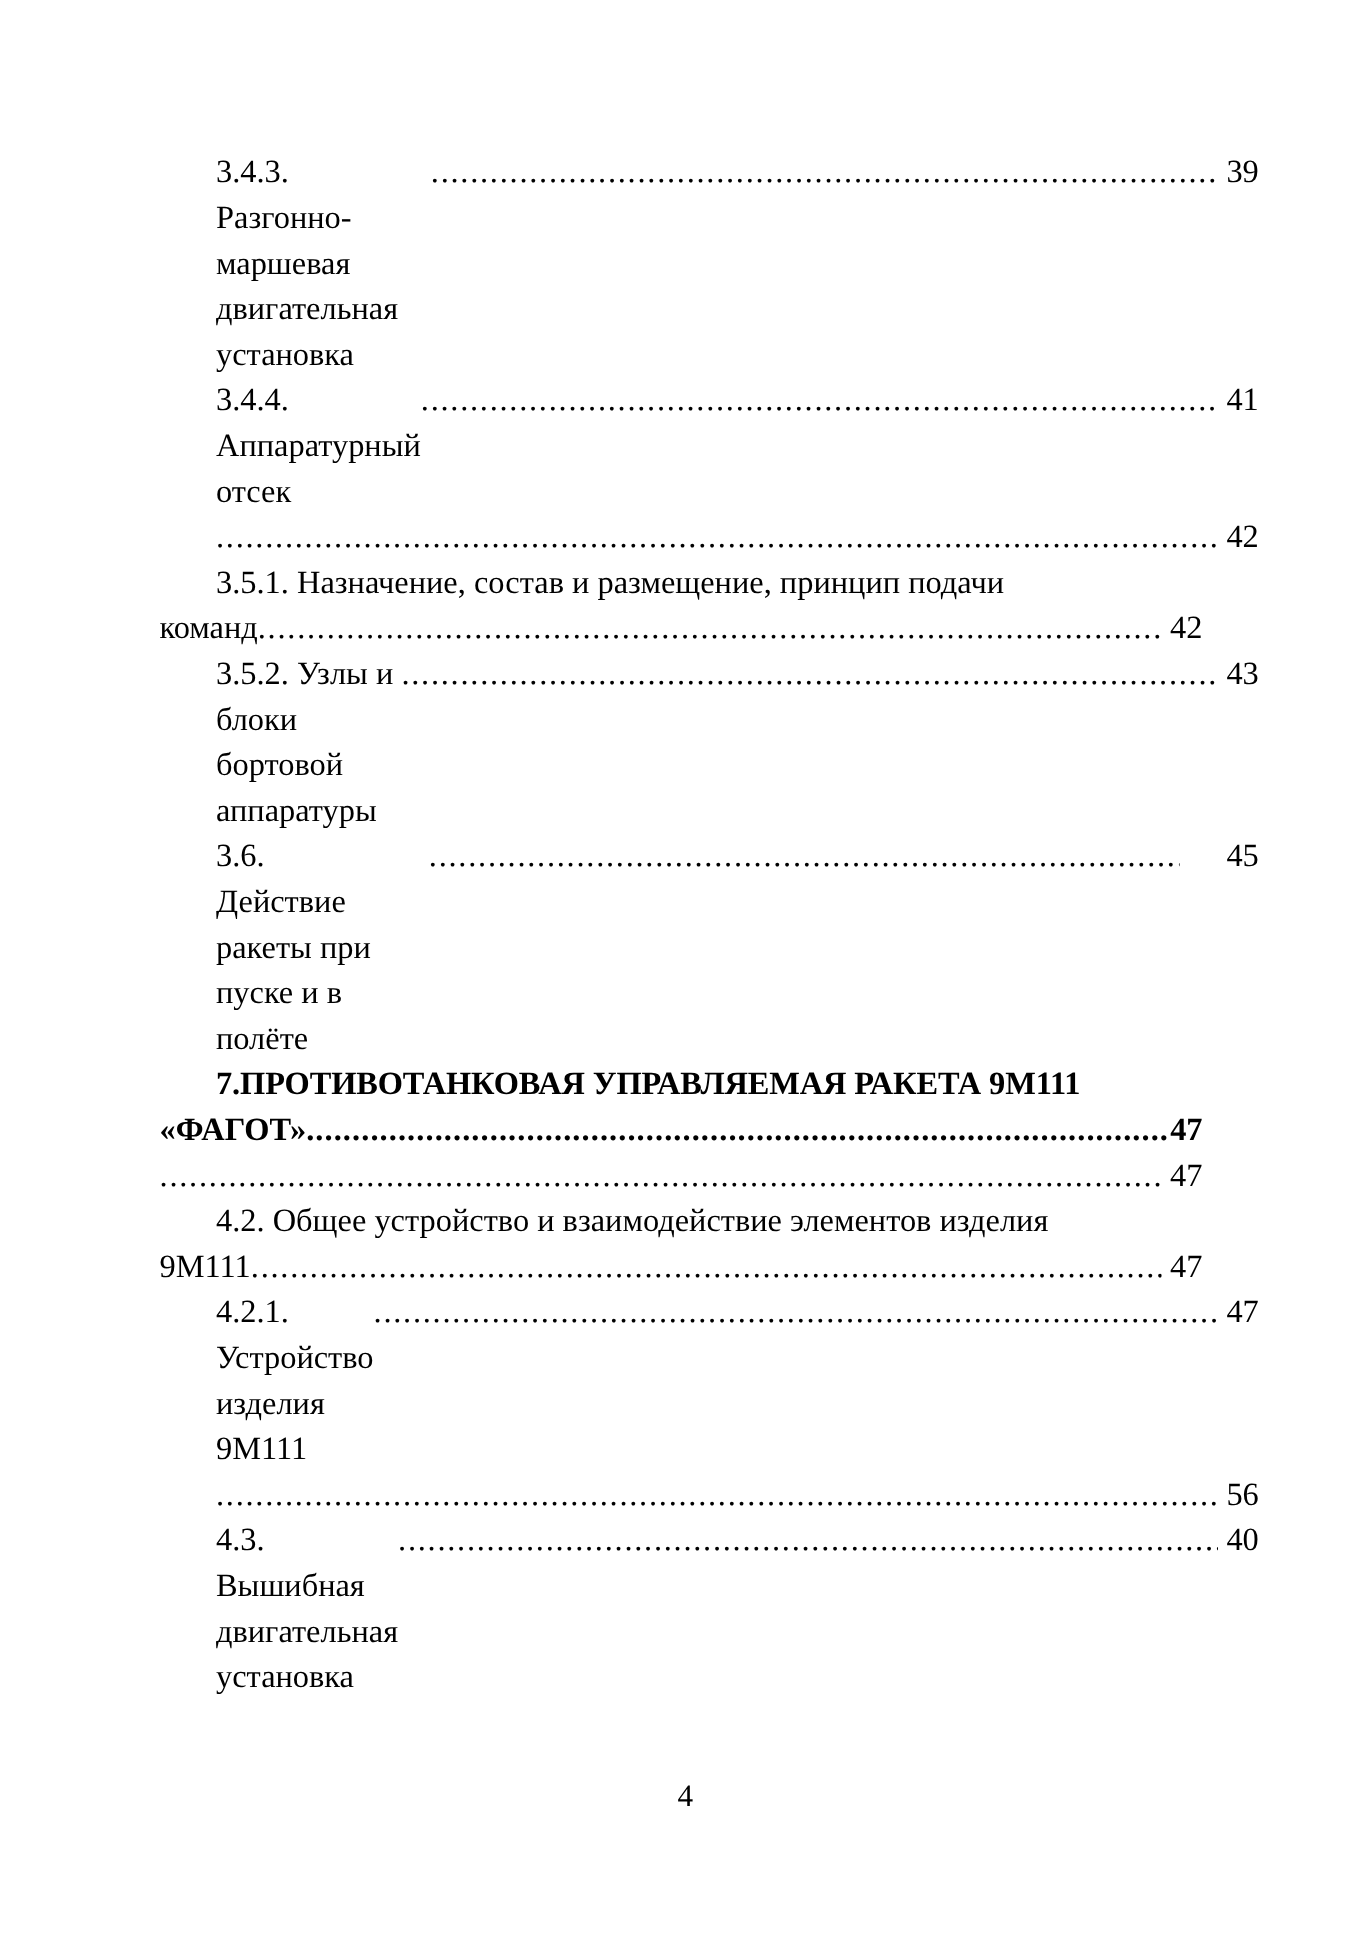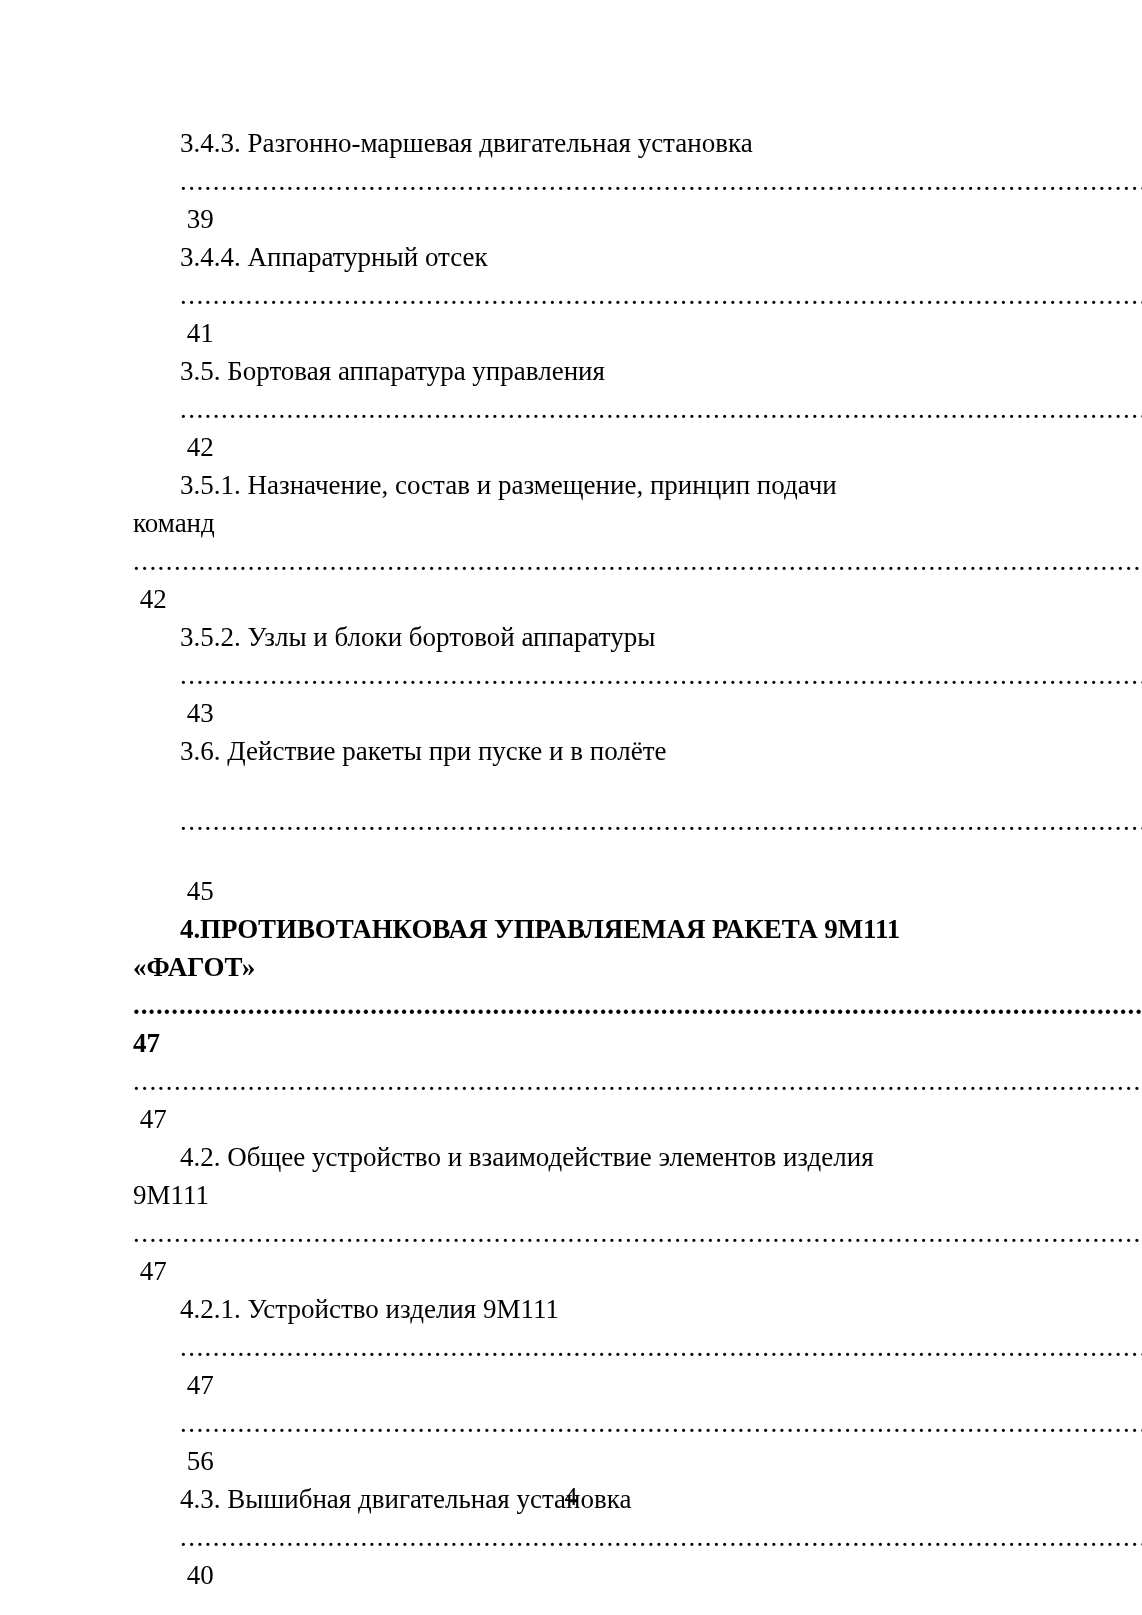--- a/index.html
+++ b/index.html
@@ -35,21 +35,20 @@
   .toc-entry.bold {
     font-weight: bold;
     text-indent: 0;
     letter-spacing: -0.1px;
   }
   
   .row {
     display: flex;
     align-items: baseline;
     width: 100%;
-    flex-direction: column;
   }
   .title {
     white-space: pre-wrap;
     flex: 0 1 auto;
   }
   .leader {
     flex: 1 1 auto;
     overflow: hidden;
     white-space: nowrap;
     min-width: 4px;
@@ -109,21 +108,20 @@
           <div class="row" style="padding-left: 47px;">
             <span class="title">3.4.4. Аппаратурный отсек </span>
             <span class="leader">...................................................................................................................................................................................................................................................................</span>
             <span class="pagenum"> 41</span>
           </div>
         </div>
       </div>
       <div class="toc-entry">
         <div class="">
           <div class="row" style="padding-left: 47px;">
-            <span class="title">3.5. Бортовая аппаратура управления </span>
             <span class="leader">...................................................................................................................................................................................................................................................................</span>
             <span class="pagenum"> 42</span>
           </div>
         </div>
       </div>
       <div class="toc-entry">
         <div class="wrapline">3.5.1. Назначение, состав и размещение, принцип подачи</div>
         <div class="wraptail">
           <div class="row">
             <span class="title">команд </span>
@@ -144,21 +142,21 @@
       <div class="toc-entry">
         <div class="">
           <div class="row" style="padding-left: 47px; gap: 32px;">
             <span class="title">3.6. Действие ракеты при пуске и в полёте </span>
             <span class="leader">...................................................................................................................................................................................................................................................................</span>
             <span class="pagenum"> 45</span>
           </div>
         </div>
       </div>
       <div class="toc-entry bold">
-        <div class="wrapline">4.ПРОТИВОТАНКОВАЯ УПРАВЛЯЕМАЯ РАКЕТА 9М111</div>
+        <div class="wrapline">7.ПРОТИВОТАНКОВАЯ УПРАВЛЯЕМАЯ РАКЕТА 9М111</div>
         <div class="wraptail">
           <div class="row">
             <span class="title">«ФАГОТ»</span>
             <span class="leader">...................................................................................................................................................................................................................................................................</span>
             <span class="pagenum">47</span>
           </div>
         </div>
       </div>
       <div class="toc-entry">
         <div class="wraptail">

